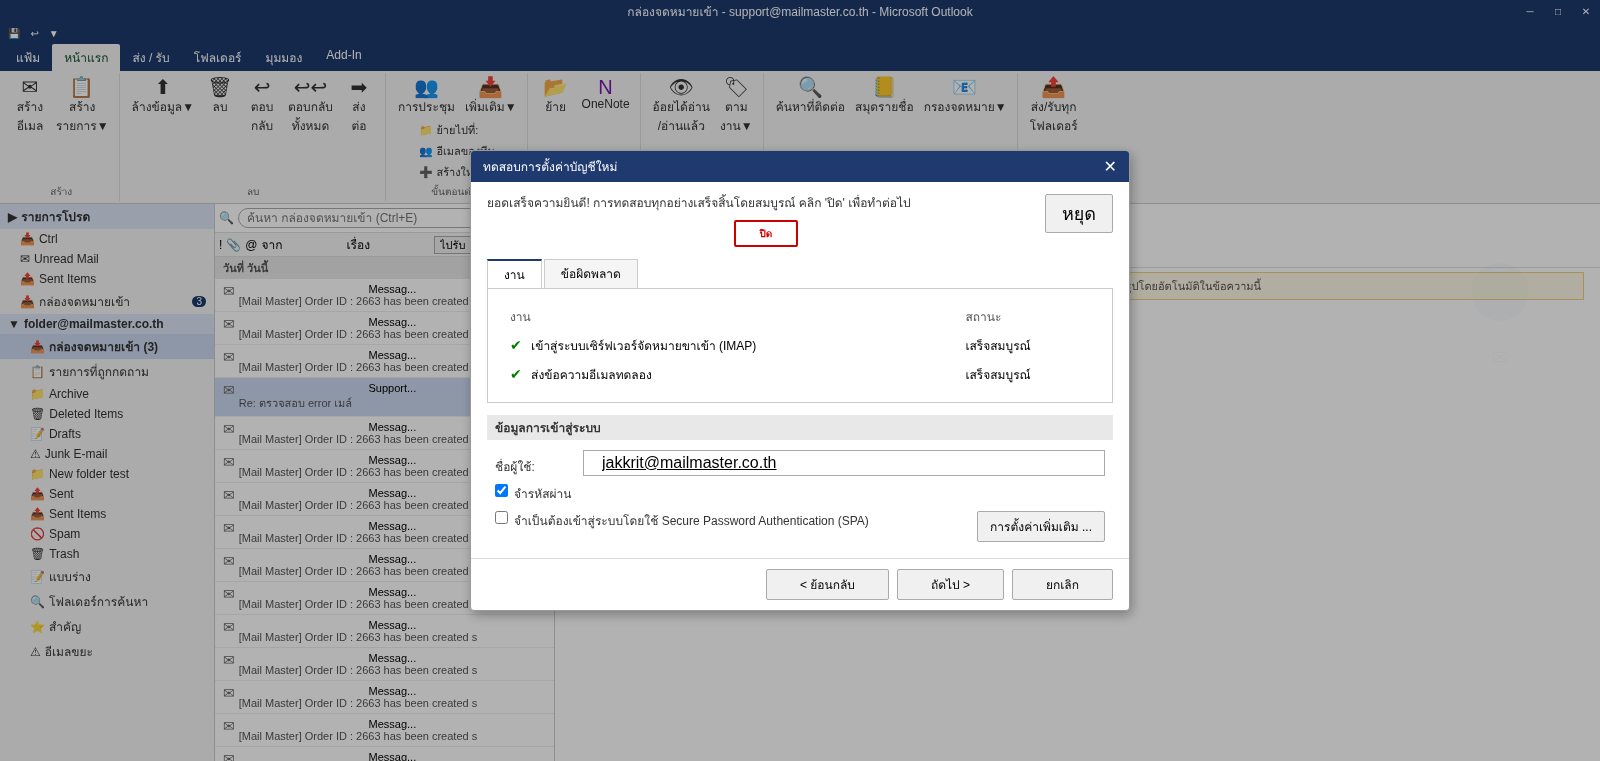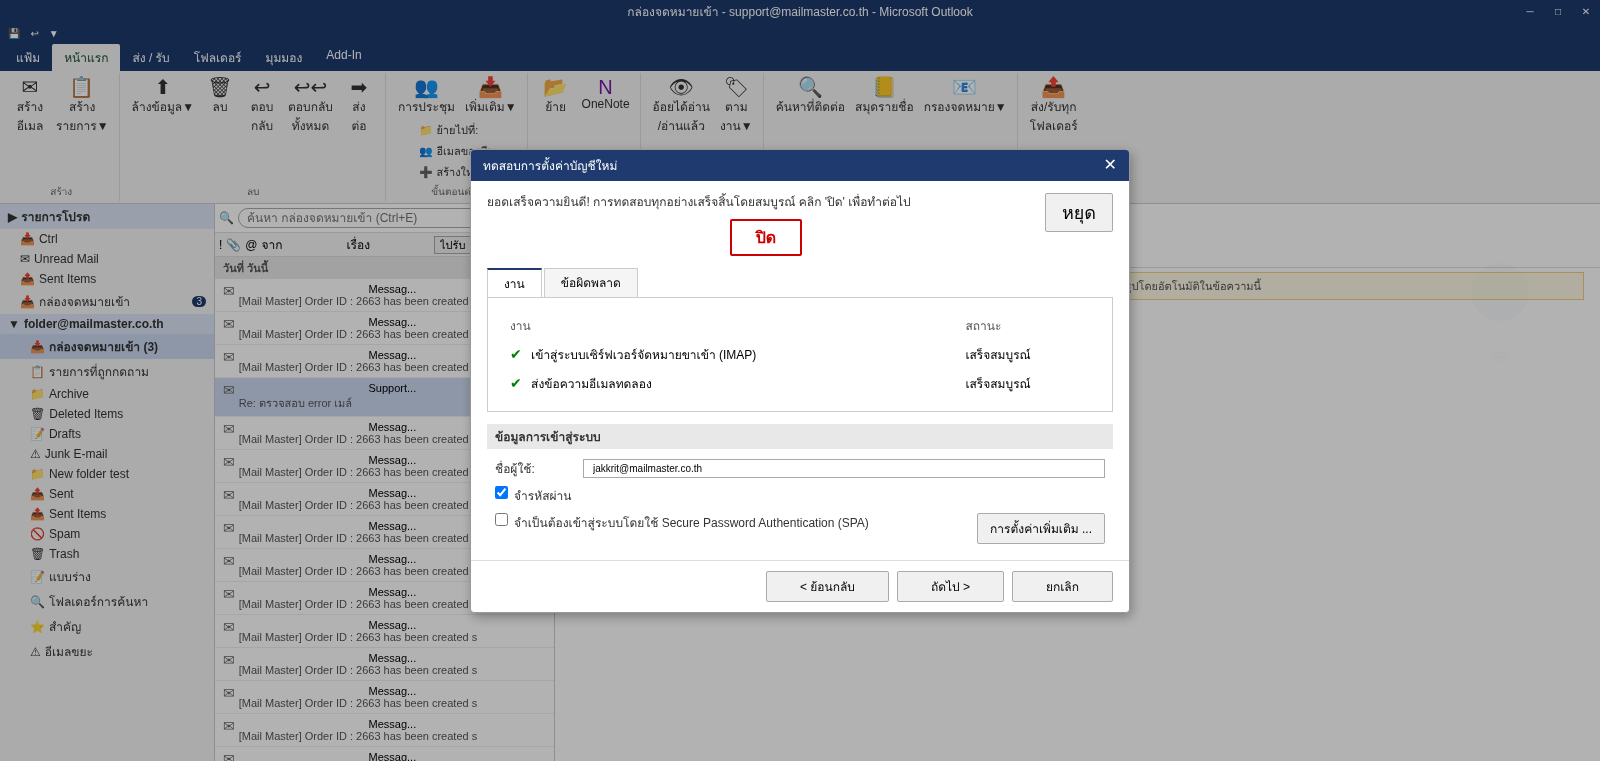--- a/index.html
+++ b/index.html
@@ -327,21 +327,21 @@
       font-size: 18px;
     }
     .dialog-close-btn-main {
       display: block;
       margin: 4px auto;
       background: white;
       border: 2px solid #c00;
       padding: 4px 24px;
       cursor: pointer;
       border-radius: 2px;
-      font-size: 16px;
+      font-size: 10px;
       color: #c00;
       font-weight: bold;
     }
     .dialog-tabs {
       display: flex;
       border-bottom: 1px solid #ccc;
       margin-top: 8px;
     }
     .dialog-tab {
       padding: 4px 16px;
@@ -370,22 +370,23 @@
       display: flex;
       align-items: flex-end;
       gap: 8px;
       padding: 4px 8px;
       font-size: 12px;
     }
     .dialog-form-label { width: 80px; color: #333; }
     .dialog-form-input {
       flex: 1;
       border: 1px solid #aaa;
-      padding: 3px 9px;
-      font-size: 10px;
+      padding: 3px 18px;
+      font-size: 16px;
+      text-decoration: underline;
     }
     .dialog-checkbox-row {
       display: flex;
       align-items: flex-start;
       gap: 6px;
       padding: 4px 8px;
       font-size: 12px;
       color: #333;
     }
     .dialog-footer {

